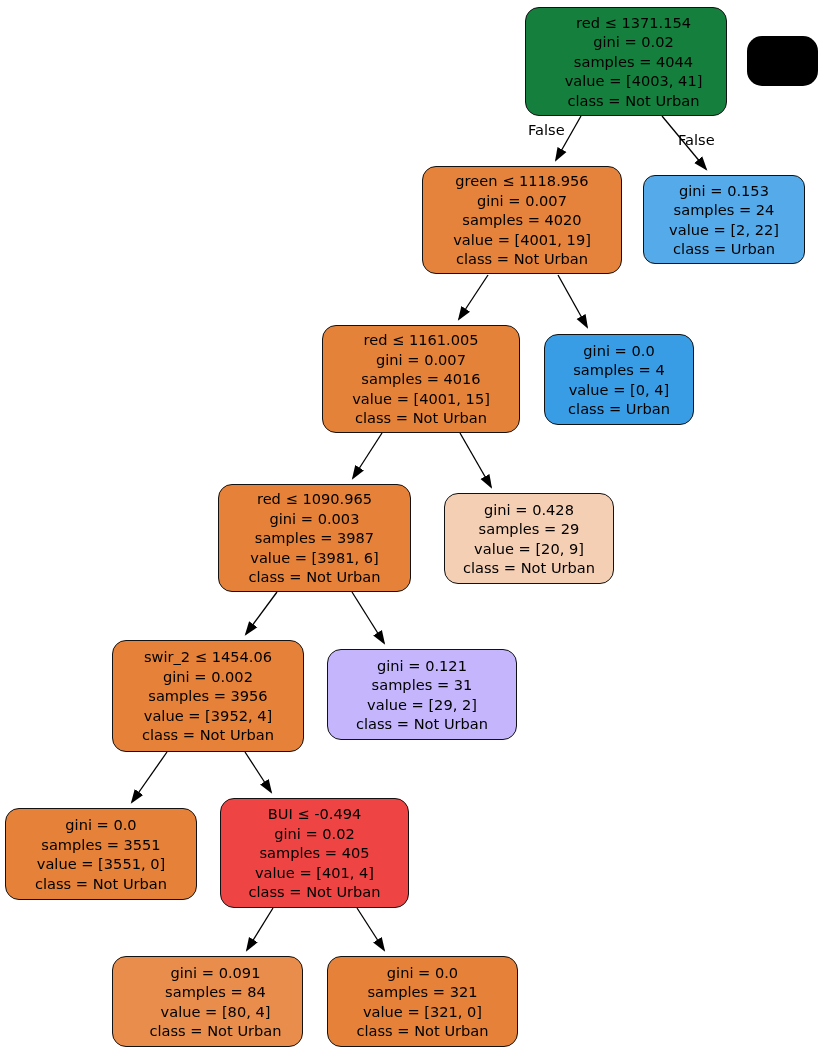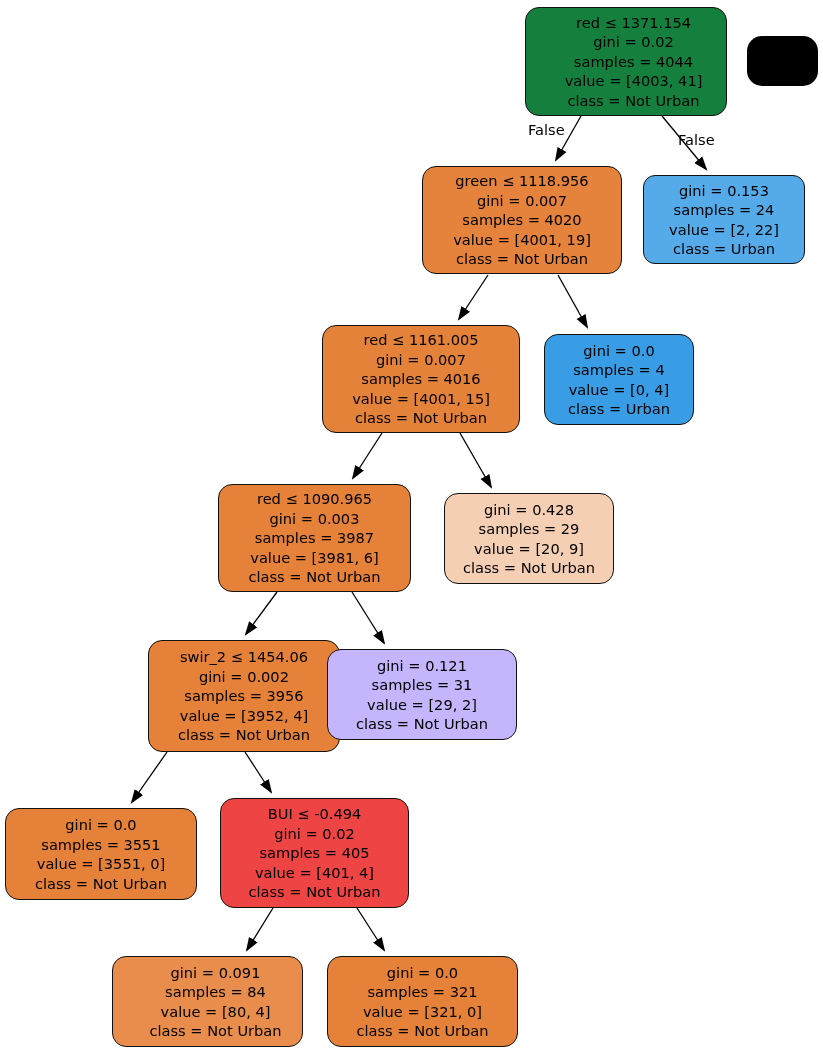--- a/index.html
+++ b/index.html
@@ -46,21 +46,21 @@
   }
   
   #n-root      { left: 525px; top:   7px; width: 202px; height: 109px; }
   #n-black     { left: 747px; top:  36px; width:  71px; height:  50px; border: none; border-radius: 15px; }
   #n-green     { left: 422px; top: 166px; width: 200px; height: 108px; }
   #n-blue24    { left: 643px; top: 175px; width: 162px; height:  89px; border-radius: 12px; }
   #n-red1161   { left: 322px; top: 325px; width: 198px; height: 108px; }
   #n-blue4     { left: 544px; top: 334px; width: 150px; height:  91px; }
   #n-red1090   { left: 218px; top: 484px; width: 193px; height: 108px; }
   #n-light29   { left: 444px; top: 493px; width: 170px; height:  91px; }
-  #n-swir2     { left: 112px; top: 640px; width: 192px; height: 112px; margin-left: 36px; }
+  #n-swir2     { left: 112px; top: 640px; width: 192px; height: 112px; }
   #n-leaf31    { left: 327px; top: 649px; width: 190px; height:  91px; }
   #n-leaf3551  { left:   5px; top: 808px; width: 192px; height:  92px; }
   #n-bui       { left: 220px; top: 798px; width: 189px; height: 110px; }
   #n-leaf84    { left: 112px; top: 956px; width: 191px; height:  91px; }
   #n-leaf321   { left: 327px; top: 956px; width: 191px; height:  91px; }
   #lbl-true    { left: 528px; top: 121px; }
   #lbl-false   { left: 678px; top: 131px; text-align: center; }
 </style>
 </head>
 <body>

